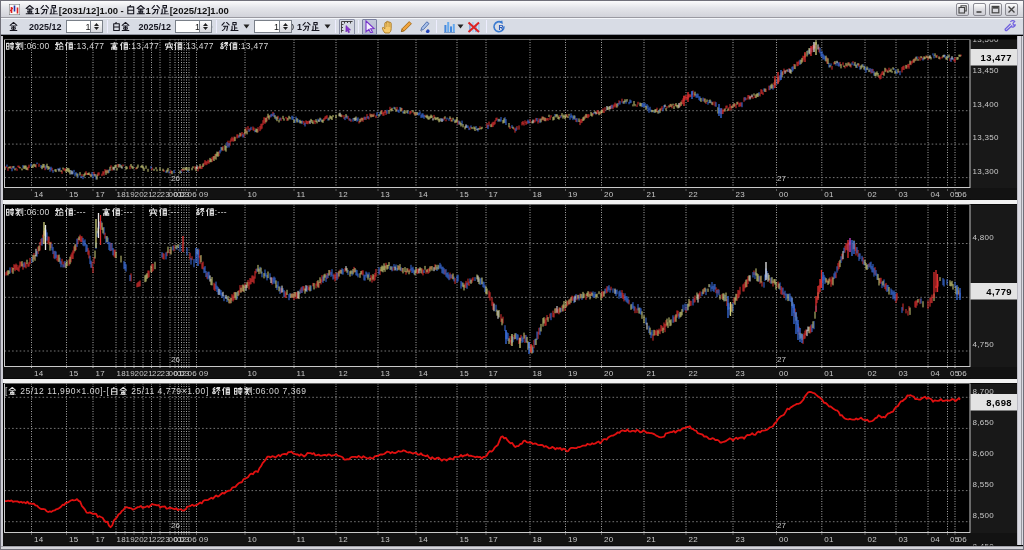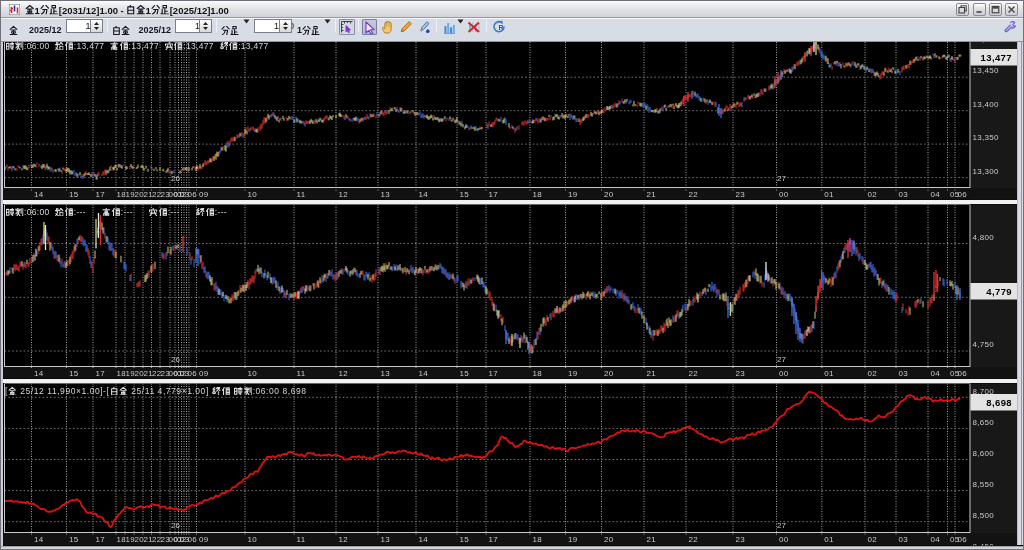--- a/index.html
+++ b/index.html
@@ -2,21 +2,21 @@
 <html><head><meta charset="utf-8"><style>
 html,body{margin:0;padding:0;background:#000;width:1024px;height:550px;overflow:hidden}
 *{box-sizing:border-box}
 body{font-family:"Liberation Sans",sans-serif;position:relative}
 .kj{stroke:#dedede;stroke-width:1.25;fill:none}
 .kdark{stroke:#15151f;stroke-width:1.2}
 #frame{position:absolute;left:0;top:0;width:1024px;height:550px;border:1px solid #70707a;background:transparent;pointer-events:none;z-index:50}
 #titlebar{position:absolute;left:1px;top:1px;width:1022px;height:16.5px;background:linear-gradient(#fbfbfc,#e3e4e9 45%,#d2d3da);border-bottom:1px solid #9a9aa2;z-index:10}
 #title{position:absolute;left:24px;top:3.5px;height:11px;display:flex;align-items:center;gap:0;font:bold 9.5px "Liberation Sans",sans-serif;color:#111;white-space:pre}
 #ticon{position:absolute;left:8px;top:3px}
-#toolbar{position:absolute;left:1px;top:18px;width:1022px;height:24px;background:#d8dce5;border-top:1px solid #f4f6fa;border-bottom:1px solid #8f939e;z-index:10;display:flex;}
+#toolbar{position:absolute;left:1px;top:18px;width:1022px;height:17px;background:#d8dce5;border-top:1px solid #f4f6fa;border-bottom:1px solid #8f939e;z-index:10;display:flex;align-items:center}
 .tlab{font:bold 9px "Liberation Sans",sans-serif;color:#15151f;display:flex;align-items:center}
 .spin{height:13.5px;background:#fff;border:1px solid #7a8089;border-right:none;font:9px "Liberation Sans",sans-serif;color:#111;display:flex;align-items:center;padding-left:19px}
 .spbtn{height:13.5px;width:13px;background:linear-gradient(#fdfdfd,#d8d9de);border:1px solid #7a8089;display:flex;flex-direction:column;align-items:center;justify-content:center;gap:1.5px}
 .tsep{width:1px;height:13px;background:#aab;border-right:1px solid #eef;margin:0 4px;flex:none}
 .tbtn{width:14px;height:16px;display:flex;align-items:center;justify-content:center;flex:none}
 .tbtn.bord{border:1px solid #8a8fa5;background:#d4d8e2;border-radius:1px}
 .tbtn.sel{border:1px solid #7a80a0;background:linear-gradient(#c3c8da,#b6bbd0);border-radius:1px}
 #winbtns{position:absolute;right:5px;top:2px;display:flex;gap:3px;z-index:11}
 .wbtn{width:13px;height:12.5px;border:1px solid #8b8b93;border-radius:2px;background:linear-gradient(#fefefe,#d9d9de 55%,#cfcfd6);display:flex;align-items:center;justify-content:center}
 #rightstrip{position:absolute;left:1017px;top:36px;width:6px;height:509px;background:#dadae2;border-left:1px solid #bcbcc4;z-index:5}
@@ -492,12 +492,12 @@
     </svg><svg class="kj " width="8.5" height="8.5" viewBox="0 0 10 10">
       <use href="#gkin"></use>
     </svg><span> 25/11 4,779×1.00] </span><svg class="kj " width="8.5" height="8.5" viewBox="0 0 10 10">
       <use href="#gshu"></use>
     </svg><svg class="kj " width="8.5" height="8.5" viewBox="0 0 10 10">
       <use href="#gchi"></use>
     </svg><span> </span><svg class="kj " width="8.5" height="8.5" viewBox="0 0 10 10">
       <use href="#gji"></use>
     </svg><svg class="kj " width="8.5" height="8.5" viewBox="0 0 10 10">
       <use href="#gkoku"></use>
-    </svg><span>:06:00 8,698</span></div>
+    </svg><span>:06:00 7,369</span></div>
 </body></html>

